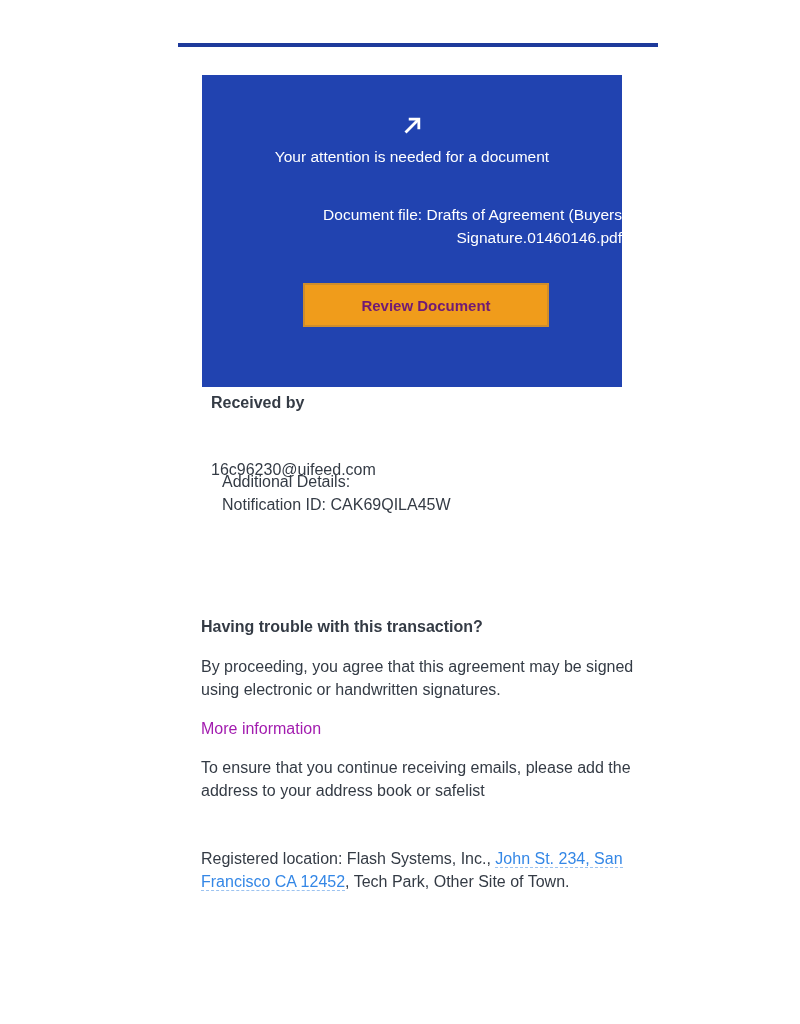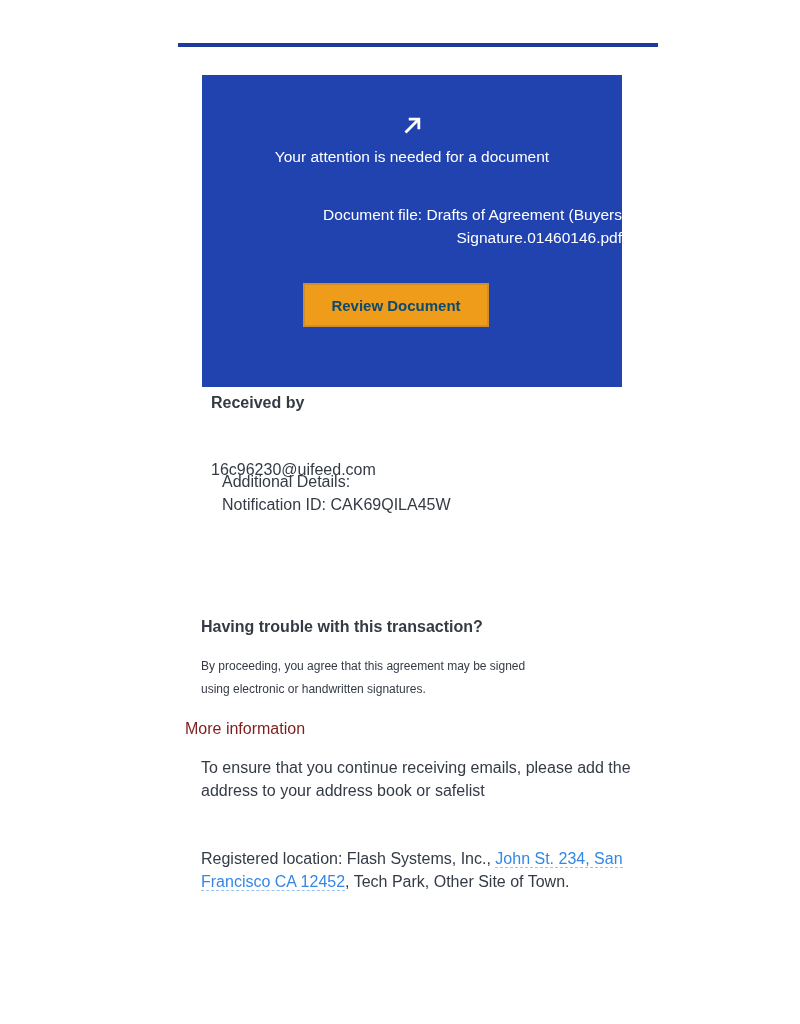--- a/index.html
+++ b/index.html
@@ -32,24 +32,24 @@
   .card-heading {
     position: absolute; left: 0; top: 70px; width: 100%;
     font-size: 15.5px; line-height: 23px; font-weight: 400;
   }
   .card-file {
     position: absolute; left: 0; top: 128px; width: 100%;
     font-size: 15.5px; line-height: 23px; font-weight: 400; text-align: right;
   }
   .review-btn {
     position: absolute; left: 101px; top: 208px;
-    width: 186px; height: 44px;
+    width: 246px; height: 44px;
     background: #f09c1b;
     border: 2px solid #cf8d2b;
-    color: #0c4a6e;
+    color: #701a75;
     font-family: "Liberation Sans", sans-serif;
     font-size: 15px; font-weight: 700;
     cursor: pointer;
   }
   .received-label {
     position: absolute; left: 211px; top: 392px;
     font-size: 16px; line-height: 22px; font-weight: 700; text-align: right;
   }
   .received-email {
     position: absolute; left: 211px; top: 415px;
@@ -58,26 +58,26 @@
   .details-block {
     position: absolute; left: 222px; top: 470px;
     font-size: 16px; line-height: 23px;
   }
   .trouble-heading {
     position: absolute; left: 201px; top: 616px;
     font-size: 16px; line-height: 22px; font-weight: 700;
   }
   .agree-para {
     position: absolute; left: 201px; top: 655px;
-    font-size: 12px; line-height: 23px;
+    font-size: 16px; line-height: 23px;
   }
   .more-info-link {
-    position: absolute; left: 185px; top: 717px;
+    position: absolute; left: 201px; top: 717px;
     font-size: 16px; line-height: 23px;
-    color: #7f1d1d; text-decoration: none; cursor: pointer;
+    color: #a21caf; text-decoration: none; cursor: pointer;
   }
   .safelist-para {
     position: absolute; left: 201px; top: 756px;
     font-size: 16px; line-height: 23px;
   }
   .footer-para {
     position: absolute; left: 201px; top: 847px;
     width: 432px;
     font-size: 16px; line-height: 23px;
   }

